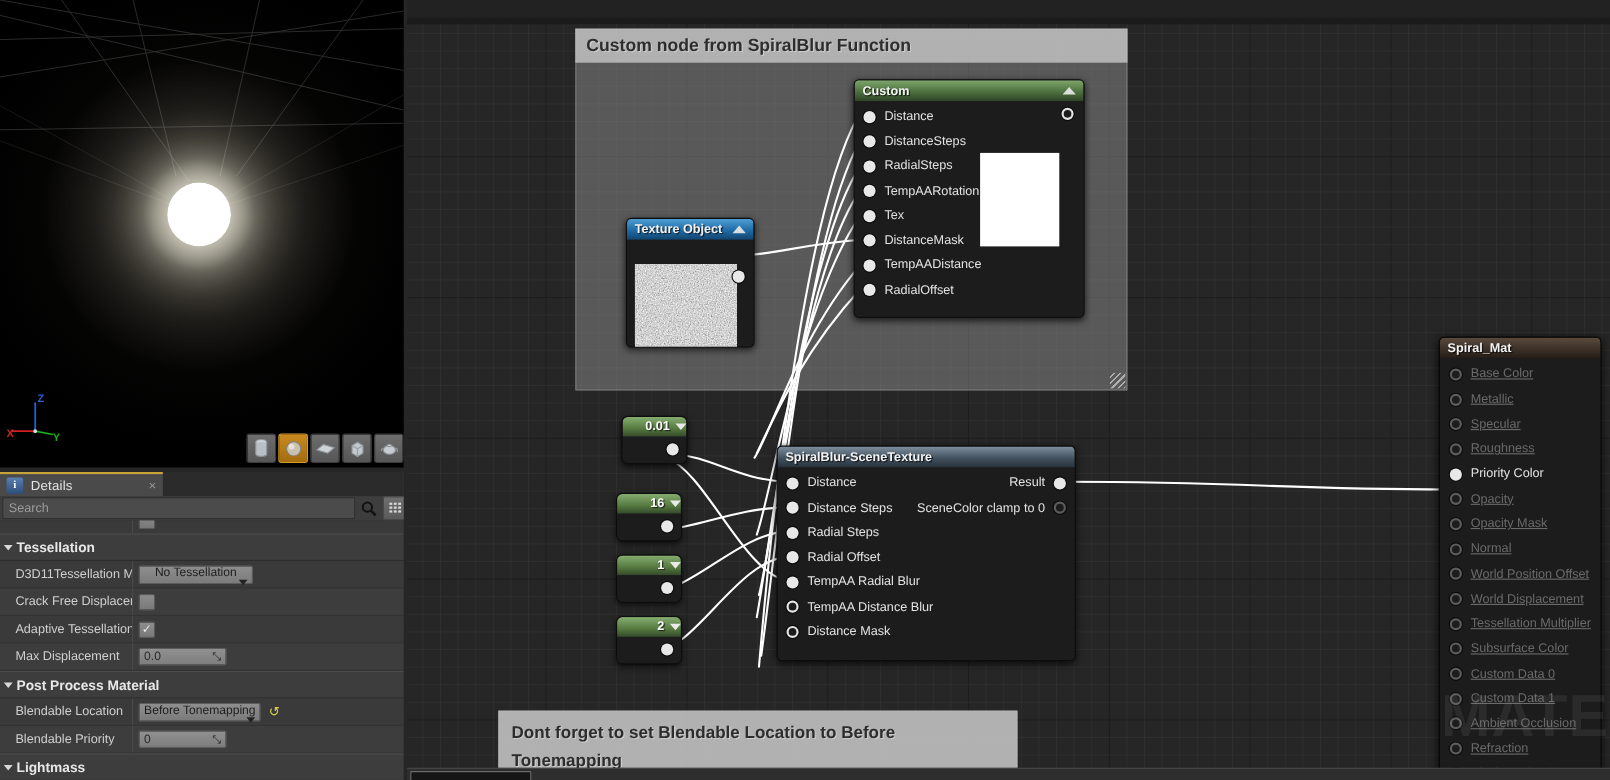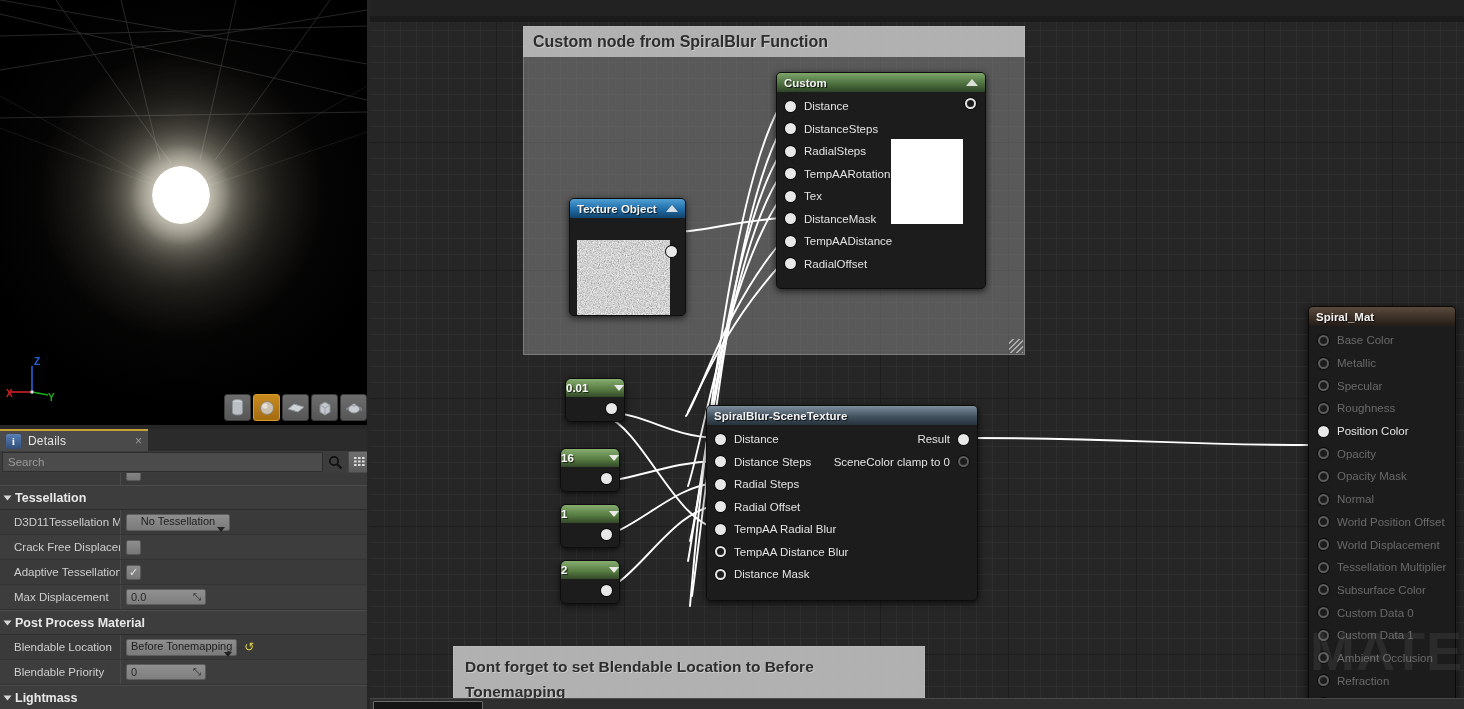--- a/index.html
+++ b/index.html
@@ -97,29 +97,29 @@
   .head-steel{background:linear-gradient(to bottom,#7e8e9e,#42525f 55%,#27323c);}
   .head-brown{background:linear-gradient(to bottom,#5a4a3d,#3a2e25 60%,#241c16);}
   .head-collapse{margin-left:auto;width:0;height:0;border-left:6px solid transparent;border-right:6px solid transparent;
     border-bottom:7px solid rgba(235,235,235,.9);}
   .node-body{background:#1c1c1c;padding:3px 0 6px 0;}
   .pin-row{display:flex;align-items:center;height:22.5px;padding:0 8px;box-sizing:border-box;position:relative;}
   .pin{width:11px;height:11px;border-radius:50%;background:#e8e8e8;box-shadow:0 0 0 1px #0a0a0a;flex:none;}
   .pin.hollow{background:transparent;border:2.5px solid #e3e3e3;box-sizing:border-box;}
   .pin.dimhollow{background:transparent;border:2.5px solid #5c5c5c;box-sizing:border-box;}
   .pin-label{color:#e2e2e2;font-size:11.5px;margin-left:8px;white-space:nowrap;}
-  .pin-label.dim{color:#6a6a6a;}
+  .pin-label.dim{color:#6a6a6a;text-decoration:underline;}
   .pin-row.out{justify-content:flex-end;}
   .pin-row.out .pin-label{margin-left:0;margin-right:8px;}
   .node-preview{position:absolute;background:#fff;}
 
   
   .const-node{position:absolute;width:58px;border-radius:6px;background:#1d1d1d;border:1px solid #0d0d0d;
     box-shadow:0 2px 6px rgba(0,0,0,.7);overflow:hidden;}
-  .const-head{height:18px;display:flex;align-items:center;justify-content:space-between;gap:5px;
+  .const-head{height:18px;display:flex;align-items:center;justify-content:flex-end;gap:5px;
     background:linear-gradient(to bottom,#86ad70,#55793f 60%,#33492a);color:#fff;font-size:11.5px;font-weight:bold;
     text-shadow:1px 1px 1px rgba(0,0,0,.7);}
   .const-head .cdn{width:0;height:0;border-left:5px solid transparent;border-right:5px solid transparent;border-top:6px solid #e9e9e9;}
   .const-body{height:24px;position:relative;background:#1c1c1c;}
   .const-body .pin{position:absolute;right:7px;top:6px;}
 
   
   #texobj-thumb{position:absolute;left:7px;top:22px;width:93px;height:81px;overflow:hidden;}
 
   
@@ -539,21 +539,21 @@
         <div class="pin-row">
           <span class="pin dimhollow"></span>
           <span class="pin-label dim">Specular</span>
         </div>
         <div class="pin-row">
           <span class="pin dimhollow"></span>
           <span class="pin-label dim">Roughness</span>
         </div>
         <div class="pin-row">
           <span class="pin"></span>
-          <span class="pin-label">Position Color</span>
+          <span class="pin-label">Priority Color</span>
         </div>
         <div class="pin-row">
           <span class="pin dimhollow"></span>
           <span class="pin-label dim">Opacity</span>
         </div>
         <div class="pin-row">
           <span class="pin dimhollow"></span>
           <span class="pin-label dim">Opacity Mask</span>
         </div>
         <div class="pin-row">

